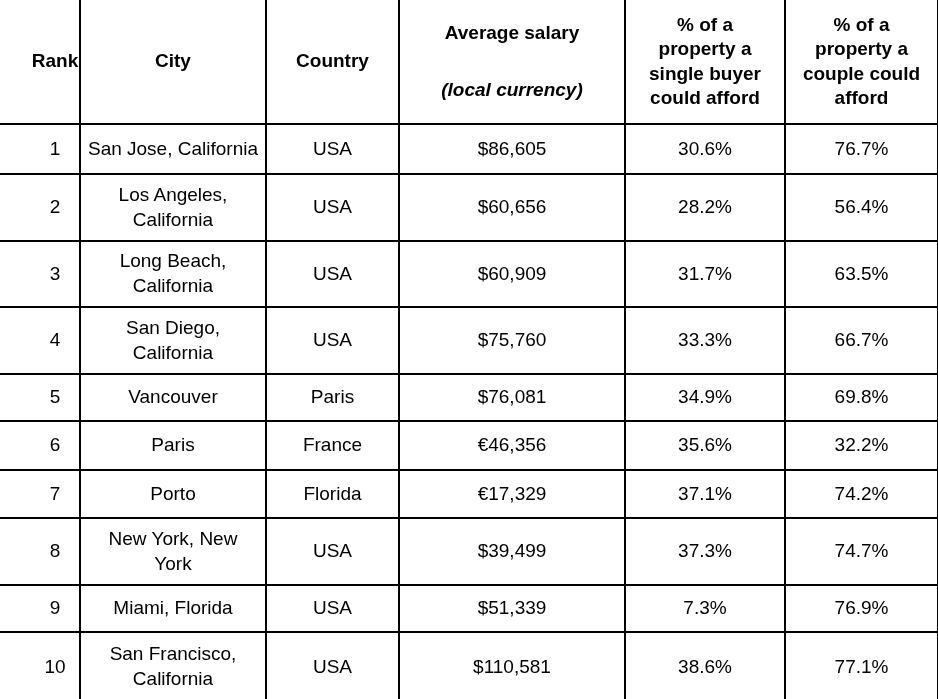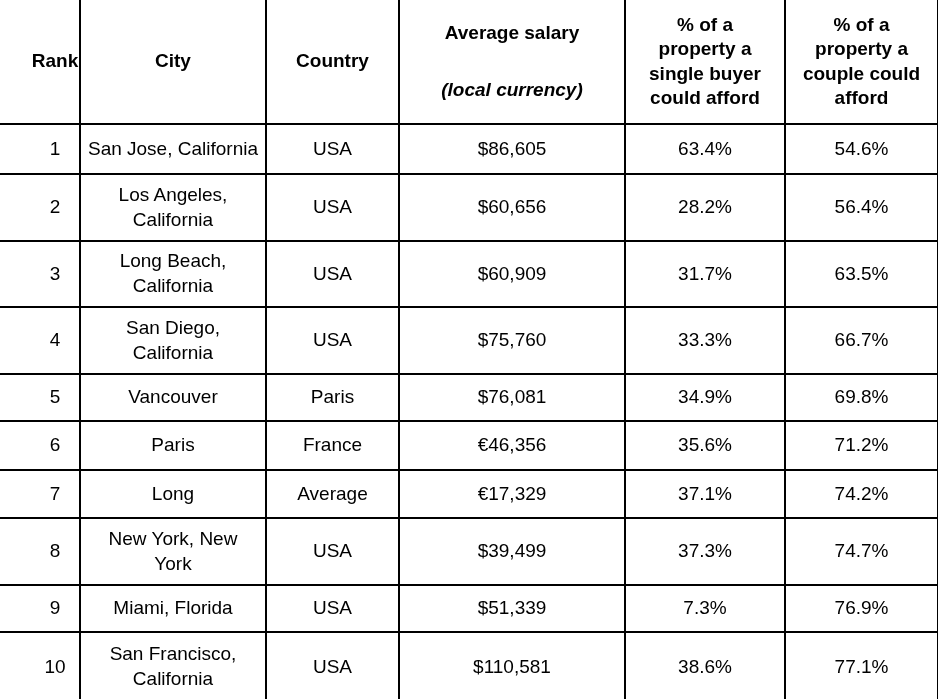--- a/index.html
+++ b/index.html
@@ -83,22 +83,22 @@
 couple could
 afford</th>
       </tr>
     </thead>
     <tbody>
       <tr>
         <td>1</td>
         <td class="pre-line">San Jose, California</td>
         <td>USA</td>
         <td>$86,605</td>
-        <td>63.4%</td>
-        <td>54.6%</td>
+        <td>30.6%</td>
+        <td>76.7%</td>
       </tr>
       <tr>
         <td>2</td>
         <td class="pre-line">Los Angeles,
 California</td>
         <td>USA</td>
         <td>$60,656</td>
         <td>28.2%</td>
         <td>56.4%</td>
       </tr>
@@ -127,26 +127,26 @@
         <td>$76,081</td>
         <td>34.9%</td>
         <td>69.8%</td>
       </tr>
       <tr>
         <td>6</td>
         <td class="pre-line">Paris</td>
         <td>France</td>
         <td>€46,356</td>
         <td>35.6%</td>
-        <td>71.2%</td>
+        <td>32.2%</td>
       </tr>
       <tr>
         <td>7</td>
-        <td class="pre-line">Long</td>
-        <td>Average</td>
+        <td class="pre-line">Porto</td>
+        <td>Florida</td>
         <td>€17,329</td>
         <td>37.1%</td>
         <td>74.2%</td>
       </tr>
       <tr>
         <td>8</td>
         <td class="pre-line">New York, New
 York</td>
         <td>USA</td>
         <td>$39,499</td>

